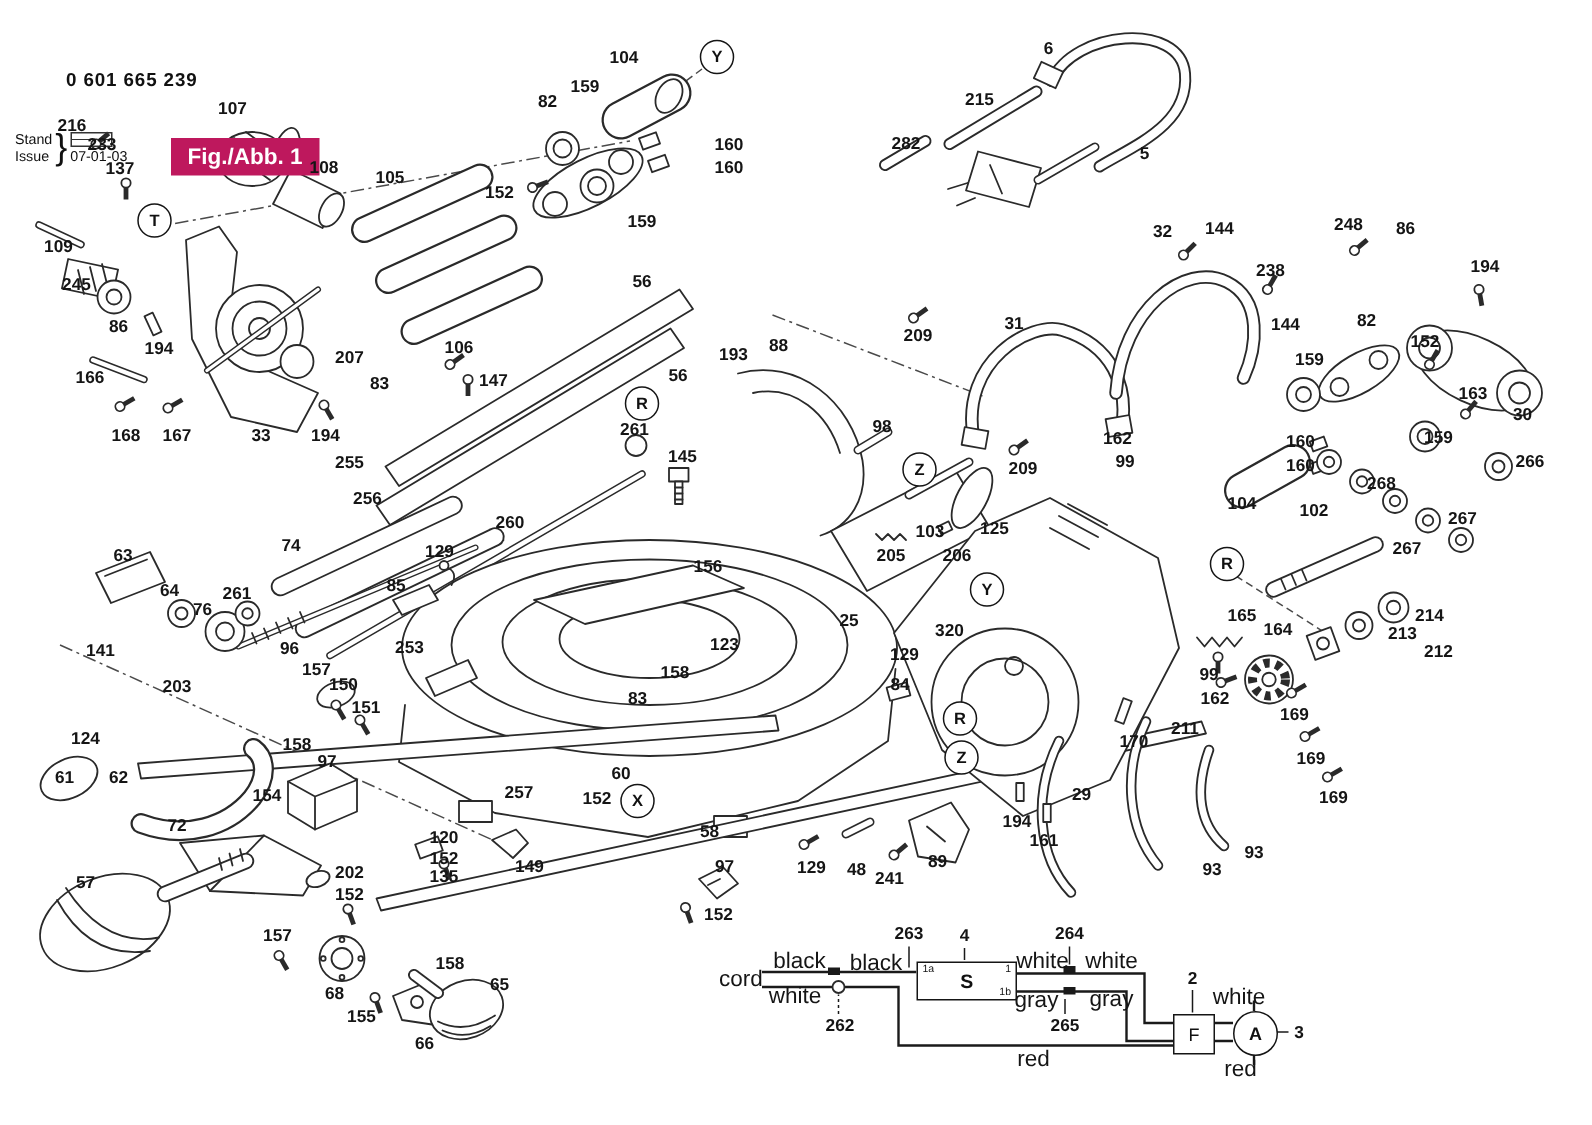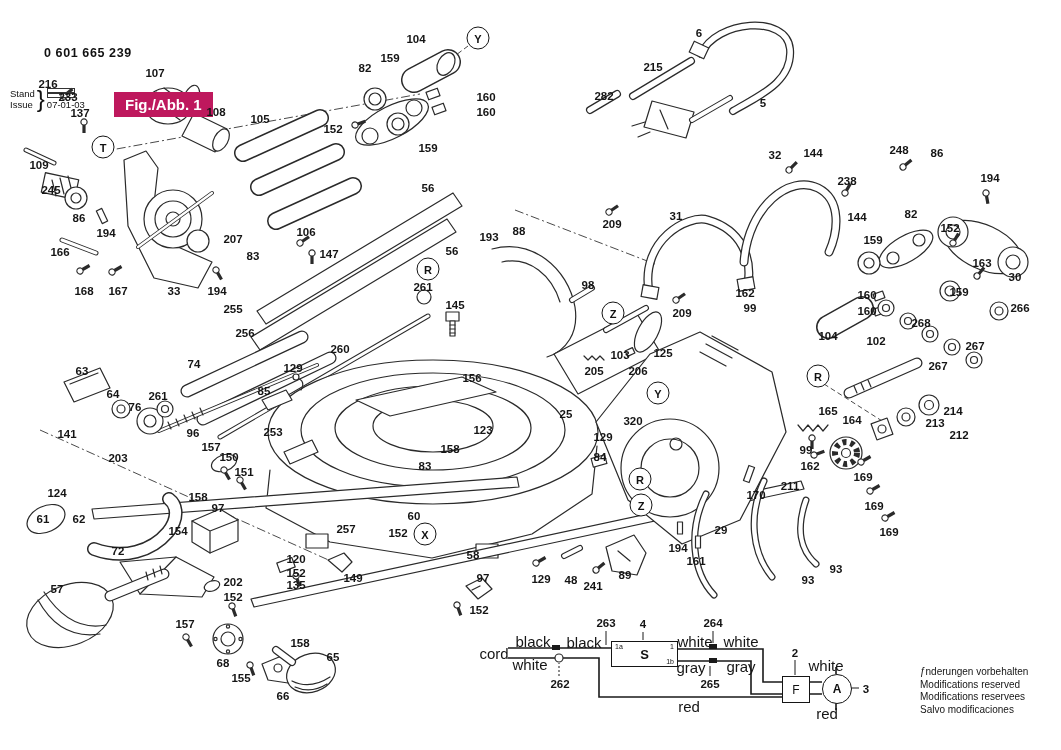--- a/index.html
+++ b/index.html
@@ -531,19 +531,13 @@
       <span class="wword" style="left: 827px; top: 713px;">red</span>
       <span class="plabel" style="left: 560px; top: 684px;">262</span>
       <span class="plabel" style="left: 606px; top: 623px;">263</span>
       <span class="plabel" style="left: 643px; top: 624px;">4</span>
       <span class="plabel" style="left: 713px; top: 623px;">264</span>
       <span class="plabel" style="left: 710px; top: 684px;">265</span>
       <span class="plabel" style="left: 795px; top: 653px;">2</span>
       <span class="plabel" style="left: 866px; top: 689px;">3</span>
     </div>
 
-  <div class="footer">
-      <div>ƒnderungen vorbehalten</div>
-      <div>Modifications reserved</div>
-      <div>Modifications reservees</div>
-      <div>Salvo modificaciones</div>
-    </div>
 </div>
 
 </body></html>

